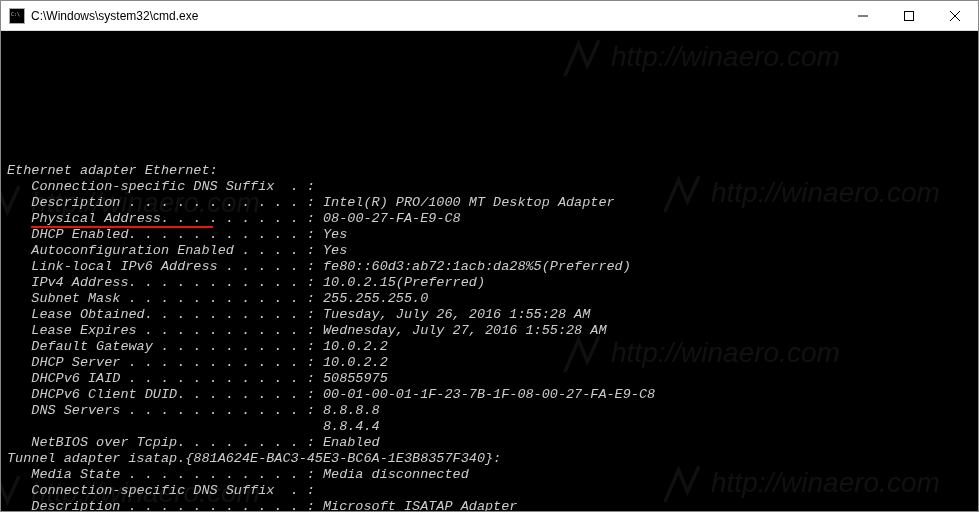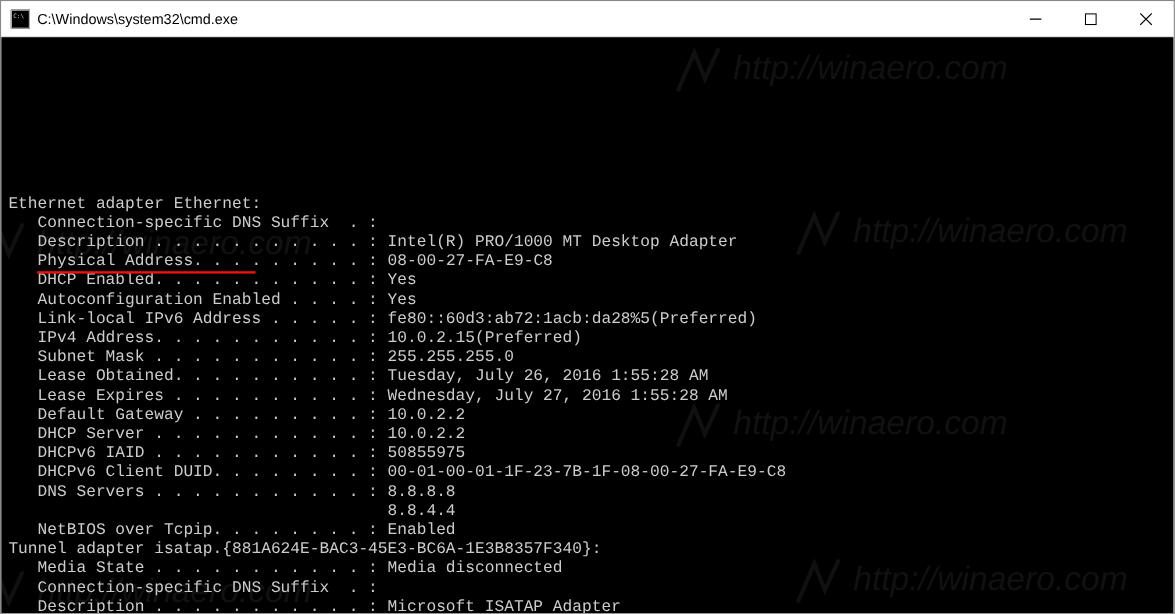--- a/index.html
+++ b/index.html
@@ -60,21 +60,21 @@
   background: #000;
   color: #ccc;
   font-family: Consolas, "Courier New", monospace;
   font-size: 13.5px;
   line-height: 16px;
   padding: 4px 6px;
   white-space: pre;
   position: relative;
   overflow: hidden;
 }
-.line { display: block; white-space: pre; }
+.line { display: block; white-space: pre; font-style: italic; }
 .underline-red {
   display: inline-block;
   position: relative;
 }
 .underline-red::after {
   content: "";
   position: absolute;
   left: 0;
   right: -12px;
   bottom: -1px;

